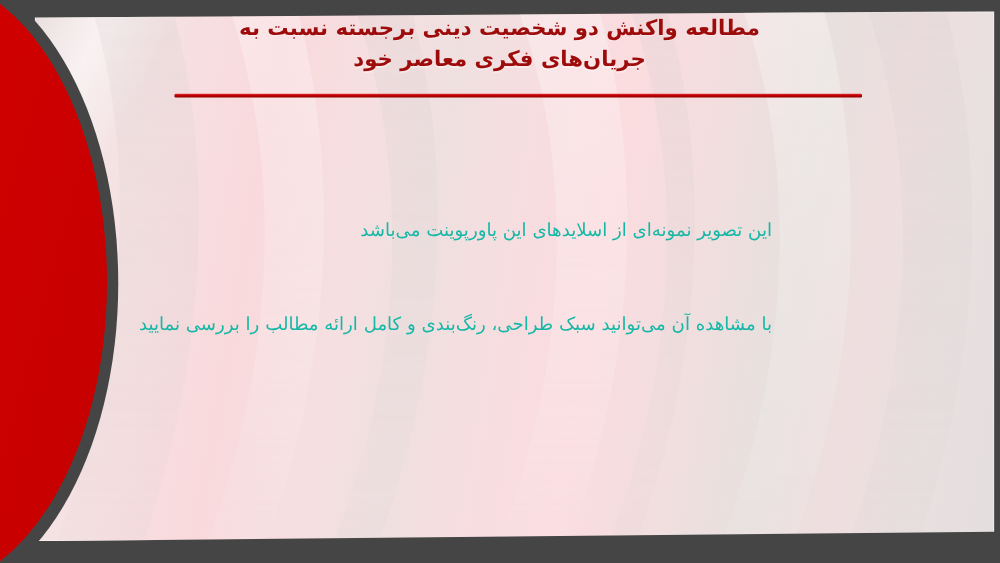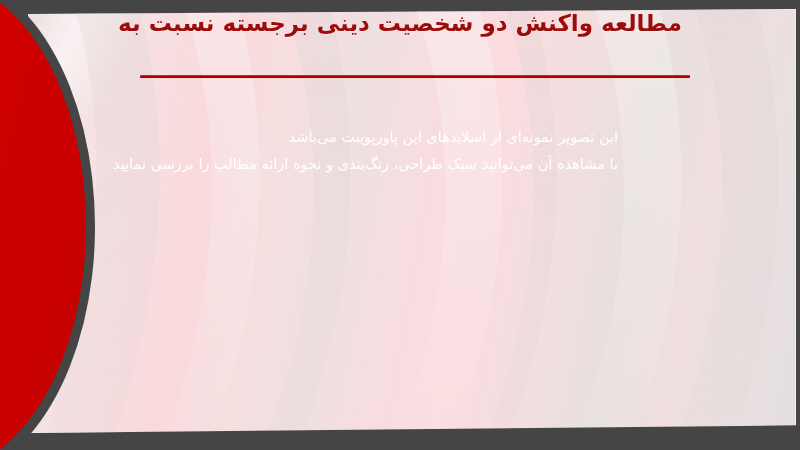--- a/index.html
+++ b/index.html
@@ -74,21 +74,21 @@
   
   .title-block {
     position:absolute;
     left:100px; top:11px;
     width:600px;
     text-align:center;
     direction:rtl;
   }
   .title-line {
     color:#9e0b0b;
-    font-size:23px;
+    font-size:17px;
     font-weight:bold;
     line-height:25px;
     letter-spacing:0px;
     white-space:nowrap;
     text-shadow:0 1px 0 rgba(255,255,255,0.35);
   }
 
   .title-rule {
     position:absolute;
     left:140px; top:75px;
@@ -99,25 +99,26 @@
 
   
   .body-block {
     position:absolute;
     right:182px; top:124px;
     width:470px;
     direction:rtl;
     text-align:right;
   }
   .body-line {
-    color:#ffffff;
+    color:#14b8a6;
     font-size:14.5px;
     line-height:27px;
     white-space:nowrap;
     font-weight:500;
+    margin-top:48px;
   }
 </style>
 </head>
 <body>
 
 <div id="slide">
 
   <div class="canvas">
     <svg class="bands" viewBox="0 0 768 424" preserveAspectRatio="none">
       <defs>
@@ -138,22 +139,23 @@
       <path d="M 560 -20 C 618 130, 602 300, 542 444 L 600 444 C 658 300, 672 130, 626 -20 Z" fill="url(#bandA)"></path>
       <path d="M 660 -20 C 716 130, 700 300, 644 444 L 700 444 C 754 300, 768 130, 724 -20 Z" fill="url(#bandB)"></path>
     </svg>
   </div>
 
   <div class="left-ellipse-outline"></div>
   <div class="left-ellipse"></div>
 
   <div class="title-block">
     <div class="title-line">مطالعه واکنش دو شخصیت دینی برجسته نسبت به</div>
+    <div class="title-line">جریان‌های فکری معاصر خود</div>
   </div>
 
   <div class="title-rule"></div>
 
   <div class="body-block">
     <div class="body-line">این تصویر نمونه‌ای از اسلایدهای این پاورپوینت می‌باشد</div>
-    <div class="body-line">با مشاهده آن می‌توانید سبک طراحی، رنگ‌بندی و نحوه ارائه مطالب را بررسی نمایید</div>
+    <div class="body-line">با مشاهده آن می‌توانید سبک طراحی، رنگ‌بندی و کامل ارائه مطالب را بررسی نمایید</div>
   </div>
 
 </div>
 
 </body></html>

